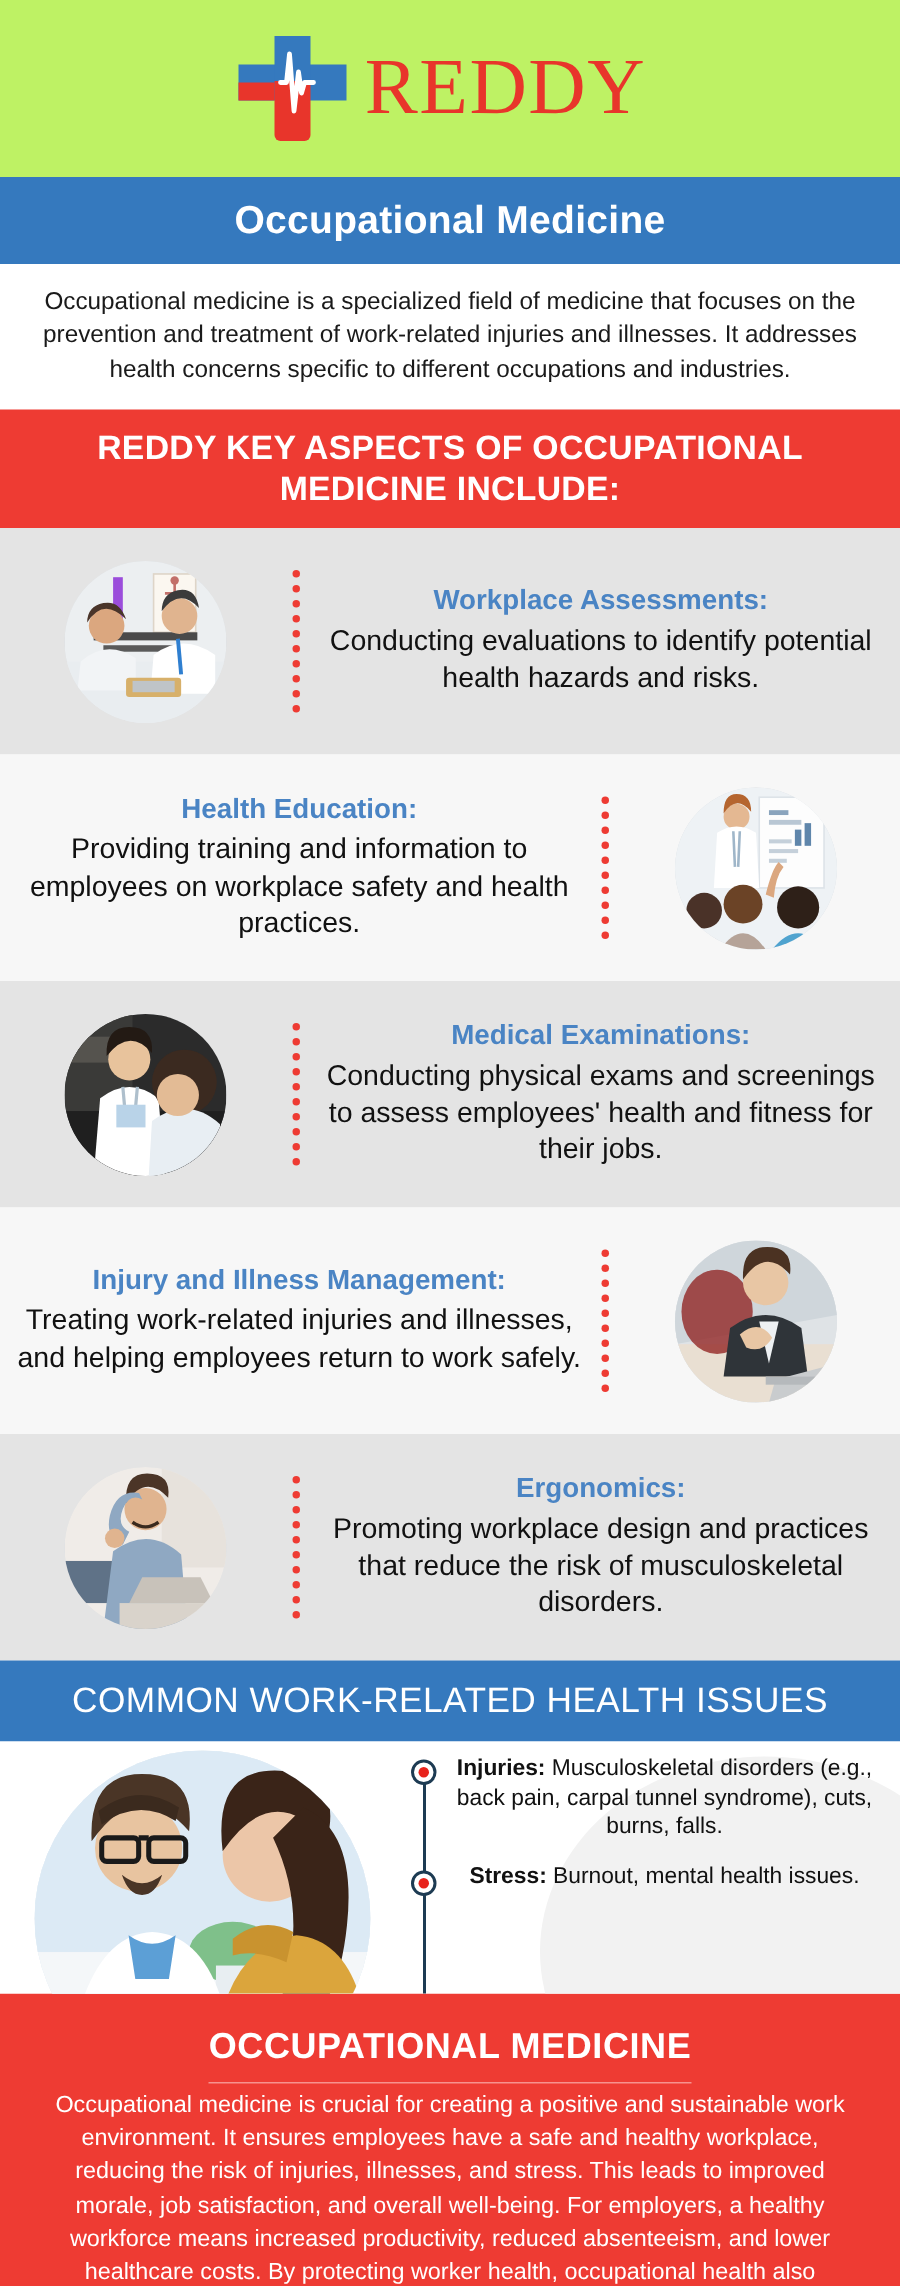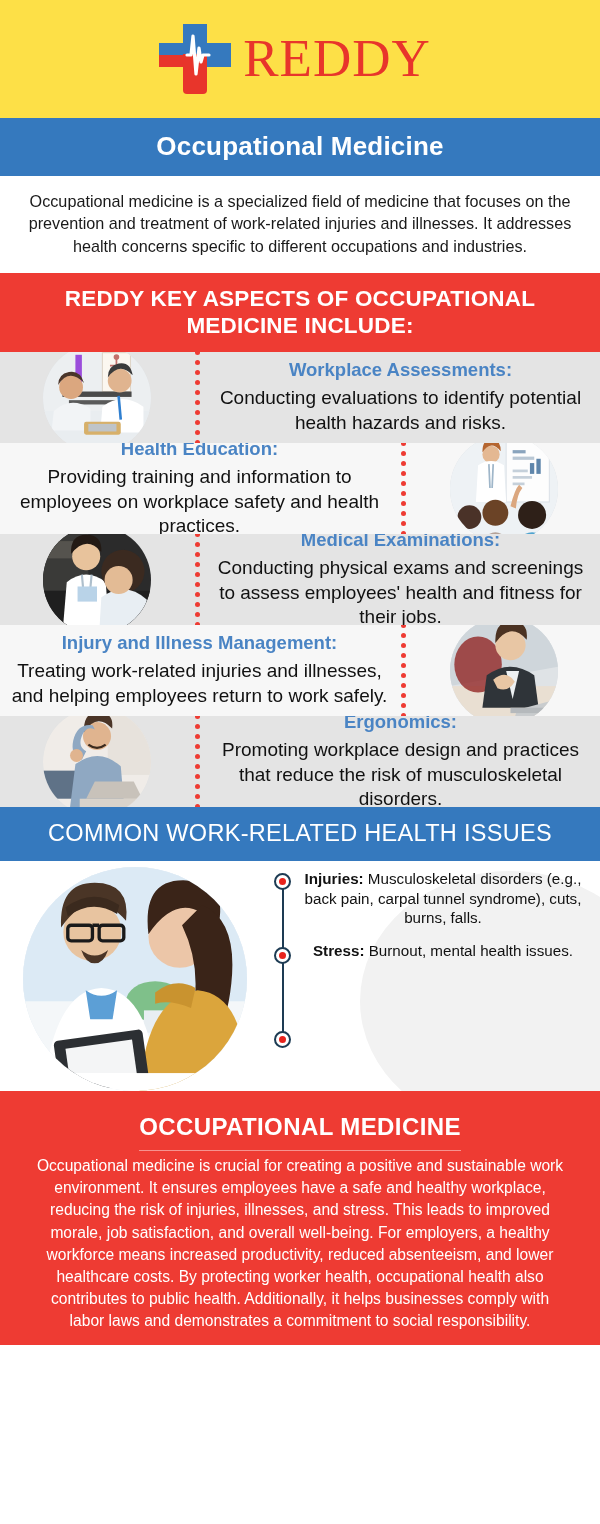--- a/index.html
+++ b/index.html
@@ -6,21 +6,21 @@
   html, body {
     width: 600px;
     background: #ffffff;
     font-family: "Liberation Sans", sans-serif;
   }
   body { width: 600px; height: 1524px; overflow: hidden; position: relative; }
 
   
   .logo-bar {
     height: 118px;
-    background: #fde047;
+    background: #bef264;
     display: flex;
     align-items: center;
     justify-content: center;
   }
   .logo {
     display: flex;
     align-items: center;
     gap: 10px;
     transform: translateX(-6px);
   }
@@ -93,21 +93,21 @@
     font-weight: 700;
     line-height: 1.2;
     letter-spacing: 0.2px;
     padding: 12px 24px 13px 24px;
   }
 
   
   .feature-row {
     display: flex;
     align-items: center;
-    height: 91px;
+    height: 151px;
     padding: 0 4px;
     overflow: hidden;
   }
   .feature-row.shade-a { background: #e4e4e4; }
   .feature-row.shade-b { background: #f7f7f7; }
   .feature-row.reverse { flex-direction: row-reverse; }
 
   .photo-cell {
     flex: 0 0 185px;
     display: flex;
@@ -162,21 +162,21 @@
     font-weight: 400;
     letter-spacing: 0.3px;
     padding: 13px 0 14px 0;
   }
 
   
   .issues {
     background: #ffffff;
     display: flex;
     align-items: flex-start;
-    height: 230px;
+    height: 168px;
     position: relative;
     overflow: hidden;
   }
   .issues-swoosh {
     position: absolute; right: -60px; top: 10px;
     width: 300px; height: 260px; border-radius: 50%;
     background: #f2f2f2;
   }
   .issues-photo-cell {
     flex: 0 0 270px;

